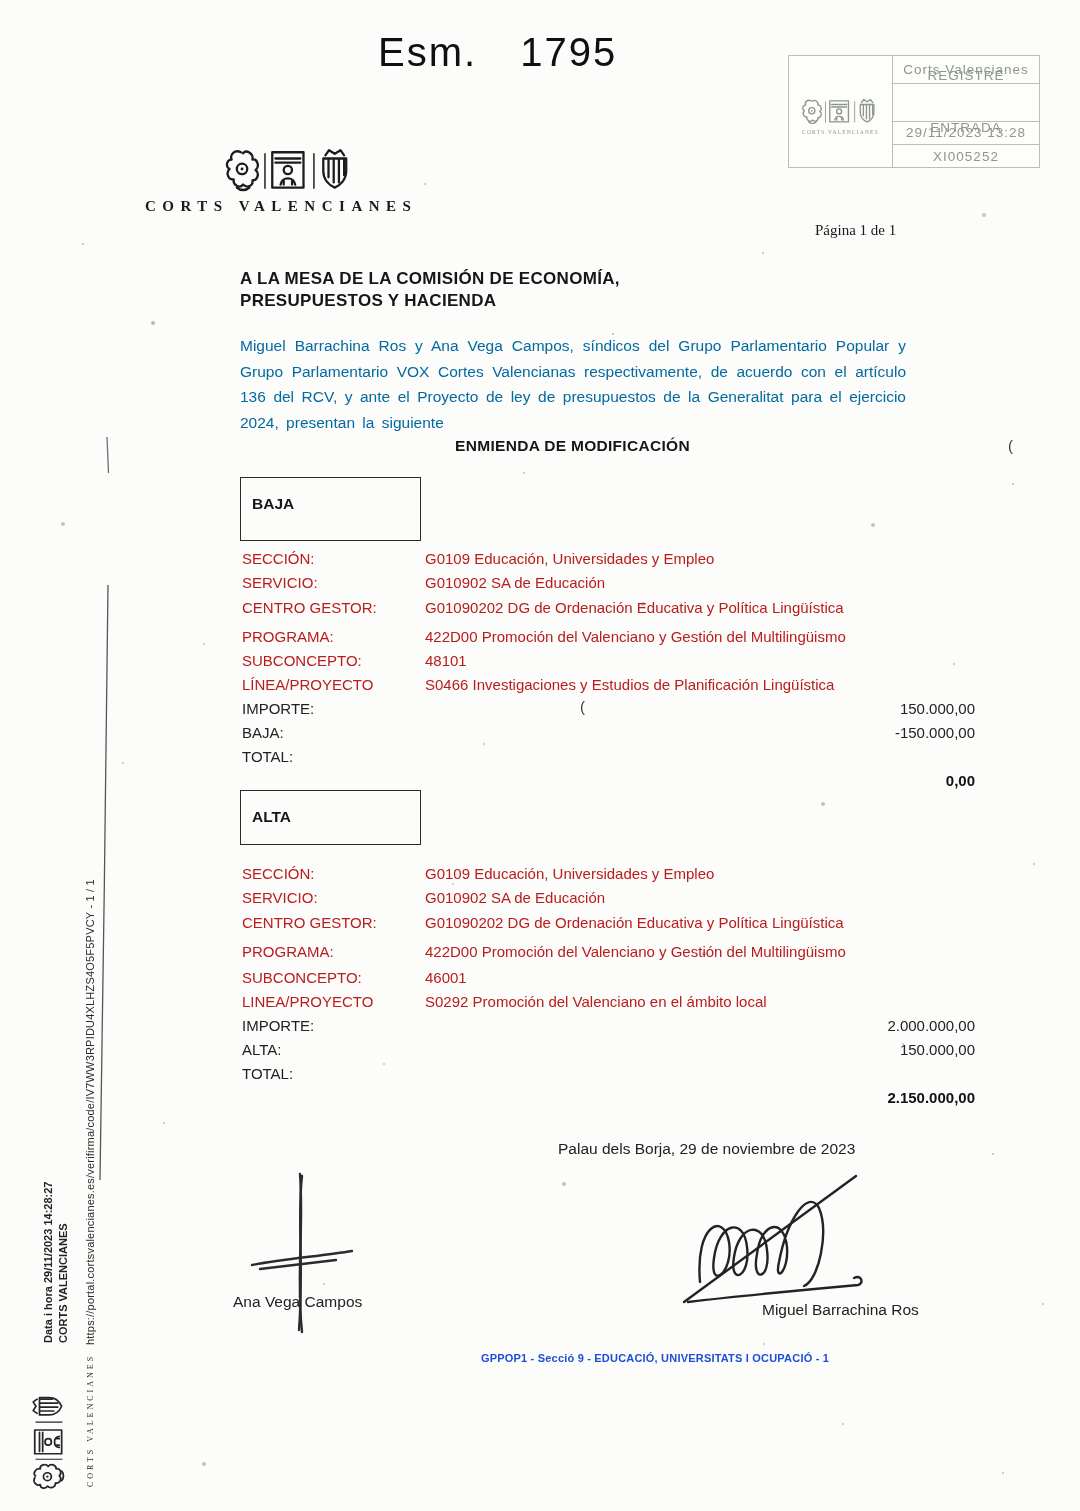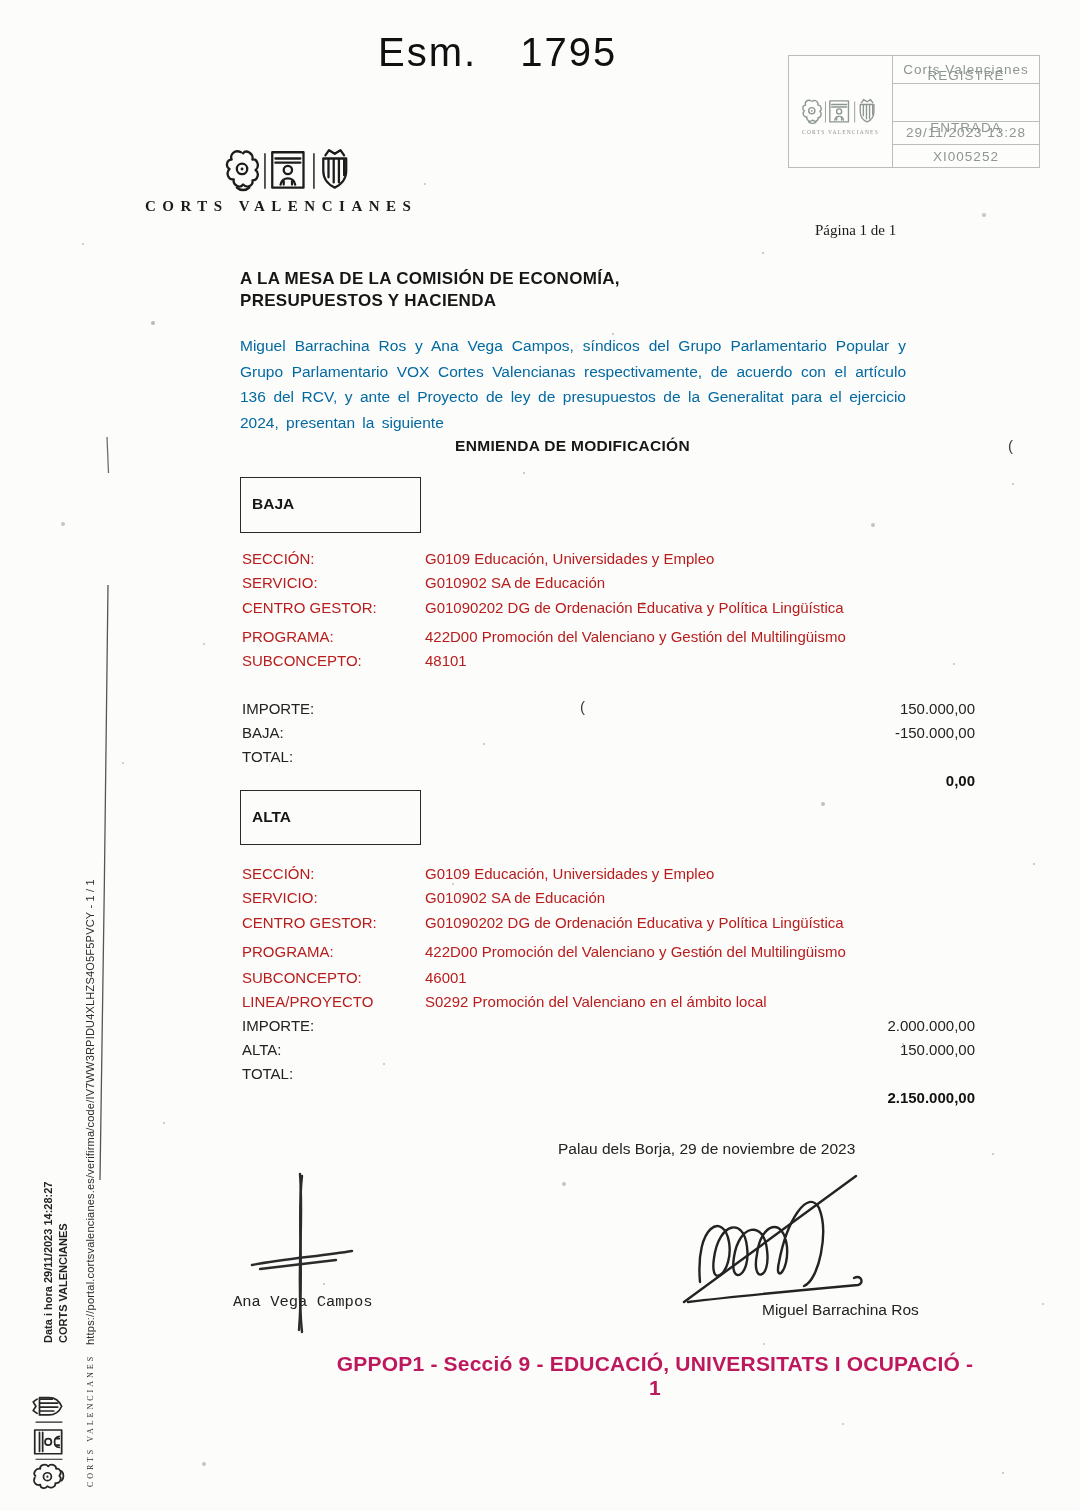--- a/index.html
+++ b/index.html
@@ -119,49 +119,49 @@
   
   .section-box {
     position: absolute;
     left: 240px; width: 181px;
     border: 1.5px solid #2a2a2a;
     font-weight: 700;
     font-size: 15.5px;
     padding: 17px 0 0 11px;
     color: #161616;
   }
-  .box-baja { top: 477px; height: 56px; }
+  .box-baja { top: 477px; height: 64px; }
   .box-alta { top: 790px; height: 55px; }
 
   .frow { position: absolute; left: 242px; right: 80px; font-size: 15px; color: #b91c1c; white-space: nowrap; }
   .flabel { display: inline-block; width: 183px; }
   .arow { position: absolute; left: 242px; right: 105px; font-size: 15px; color: #222; }
   .avalue { position: absolute; right: 0; }
   .bold { font-weight: 700; color: #111; margin-top: 24px; }
 
   
   .dateline {
     position: absolute;
     left: 558px; top: 1140px;
     font-size: 15.5px;
     color: #222;
   }
   .sig-svg { position: absolute; }
   .signer-name { position: absolute; font-size: 15.5px; color: #222; }
-  .name-left { left: 233px; top: 1293px; font-family: Liberation Mono, monospace; }
+  .name-left { left: 233px; top: 1293px; }
   .name-right { left: 718px; top: 1301px; margin-left: 44px; }
 
   .footer-line {
     position: absolute;
     left: 330px; top: 1352px; width: 650px;
     text-align: center;
     font-weight: 700;
-    font-size: 21px;
+    font-size: 11px;
     letter-spacing: 0.2px;
-    color: #be185d;
+    color: #1d4ed8;
   }
 
   
   .rot { transform: rotate(-90deg); transform-origin: 0 0; position: absolute; white-space: nowrap; }
   .sidebar-bold {
     left: 41px; top: 1343px;
     font-size: 11px;
     font-weight: 700;
     line-height: 15px;
     color: #232323;
@@ -268,20 +268,21 @@
 
   <div class="amendment-type">ENMIENDA DE MODIFICACIÓN</div>
 
   <div class="section-box box-baja">BAJA</div>
 
   <div class="frow" style="top:550px"><span class="flabel">SECCIÓN:</span><span class="fvalue">G0109 Educación, Universidades y Empleo</span></div>
   <div class="frow" style="top:574px"><span class="flabel">SERVICIO:</span><span class="fvalue">G010902 SA de Educación</span></div>
   <div class="frow" style="top:599px"><span class="flabel">CENTRO GESTOR:</span><span class="fvalue">G01090202 DG de Ordenación Educativa y Política Lingüística</span></div>
   <div class="frow" style="top:628px"><span class="flabel">PROGRAMA:</span><span class="fvalue">422D00 Promoción del Valenciano y Gestión del Multilingüismo</span></div>
   <div class="frow" style="top:652px"><span class="flabel">SUBCONCEPTO:</span><span class="fvalue">48101</span></div>
+  <div class="frow" style="top:676px"><span class="flabel">LÍNEA/PROYECTO</span><span class="fvalue">S0466 Investigaciones y Estudios de Planificación Lingüística</span></div>
 
   <div class="arow" style="top:700px"><span class="flabel">IMPORTE:</span><span class="avalue">150.000,00</span></div>
   <div class="arow" style="top:724px"><span class="flabel">BAJA:</span><span class="avalue">-150.000,00</span></div>
   <div class="arow" style="top:748px"><span class="flabel">TOTAL:</span><span class="avalue bold">0,00</span></div>
 
   <div class="section-box box-alta">ALTA</div>
 
   <div class="frow" style="top:865px"><span class="flabel">SECCIÓN:</span><span class="fvalue">G0109 Educación, Universidades y Empleo</span></div>
   <div class="frow" style="top:889px"><span class="flabel">SERVICIO:</span><span class="fvalue">G010902 SA de Educación</span></div>
   <div class="frow" style="top:914px"><span class="flabel">CENTRO GESTOR:</span><span class="fvalue">G01090202 DG de Ordenación Educativa y Política Lingüística</span></div>

